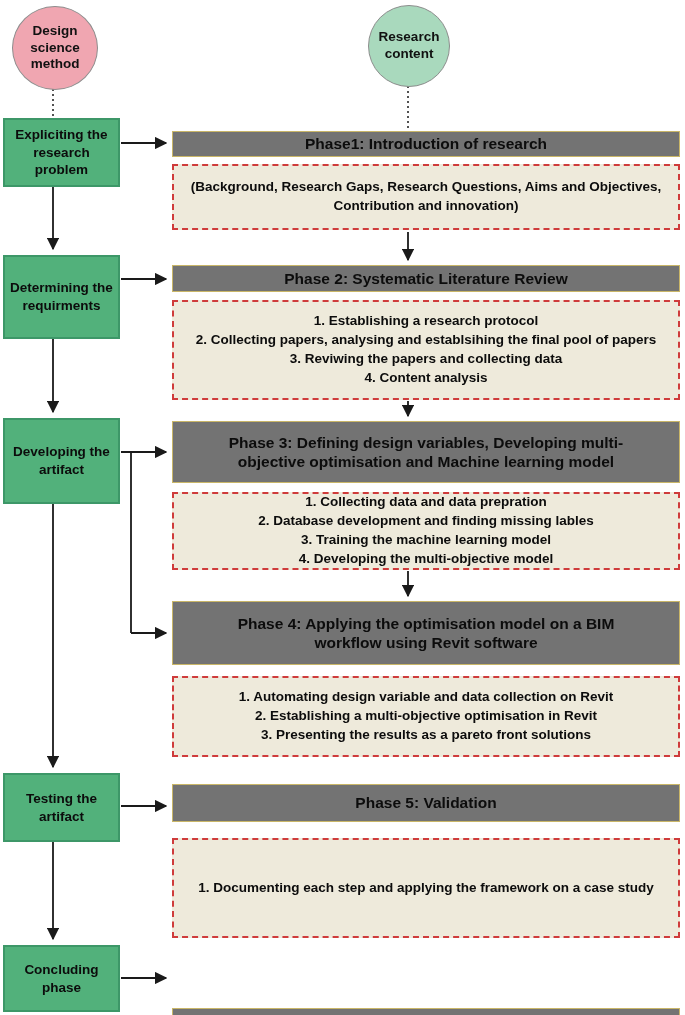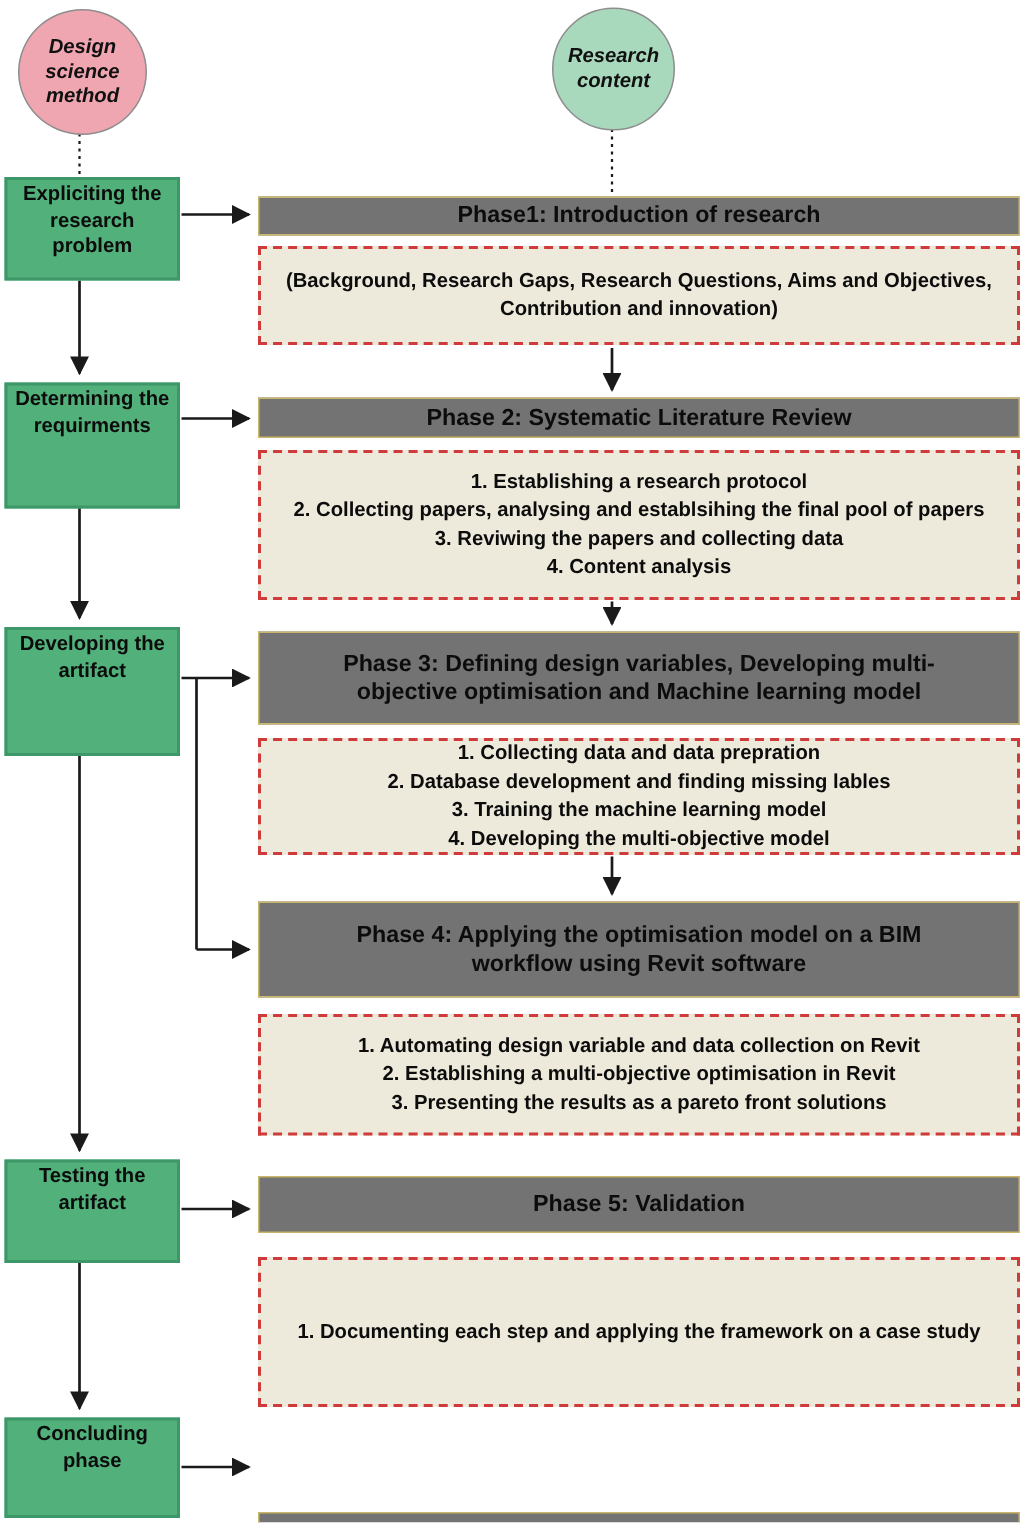--- a/index.html
+++ b/index.html
@@ -8,28 +8,28 @@
     width:685px;height:1015px;
     font-family:"Liberation Sans", sans-serif;
     color:#111;
     overflow:hidden;
     background:#ffffff;
   }
   .canvas svg.connectors{position:absolute;left:0;top:0;width:685px;height:1015px;pointer-events:none;}
   .circle{
     position:absolute;border-radius:50%;
     display:flex;align-items:center;justify-content:center;text-align:center;
-    font-weight:bold;font-size:13.5px;line-height:1.25;font-style:italic;
+    font-weight:bold;font-size:13.5px;line-height:1.25;
   }
   .circle.pink{left:12px;top:6px;width:84px;height:82px;background:#f0a6b1;border:1px solid #8d8d8d;}
   .circle.mint{left:368px;top:5px;width:80px;height:80px;background:#a9d9bd;border:1px solid #8d8d8d;}
   .green-box{
     position:absolute;left:3px;width:117px;
     background:#52b17b;border:2px solid #3d9768;box-sizing:border-box;
-    display:flex;align-items:flex-start;justify-content:center;text-align:center;
+    display:flex;align-items:center;justify-content:center;text-align:center;
     font-weight:bold;font-size:13.5px;line-height:1.3;color:#0c0c0c;
   }
   .phase-bar{
     position:absolute;left:172px;width:508px;
     background:#737373;border:1px solid #c9b668;box-sizing:border-box;
     display:flex;align-items:center;justify-content:center;text-align:center;
     font-weight:bold;font-size:15.5px;line-height:1.25;color:#0c0c0c;
   }
   .dashed-box{
     position:absolute;left:172px;width:508px;

